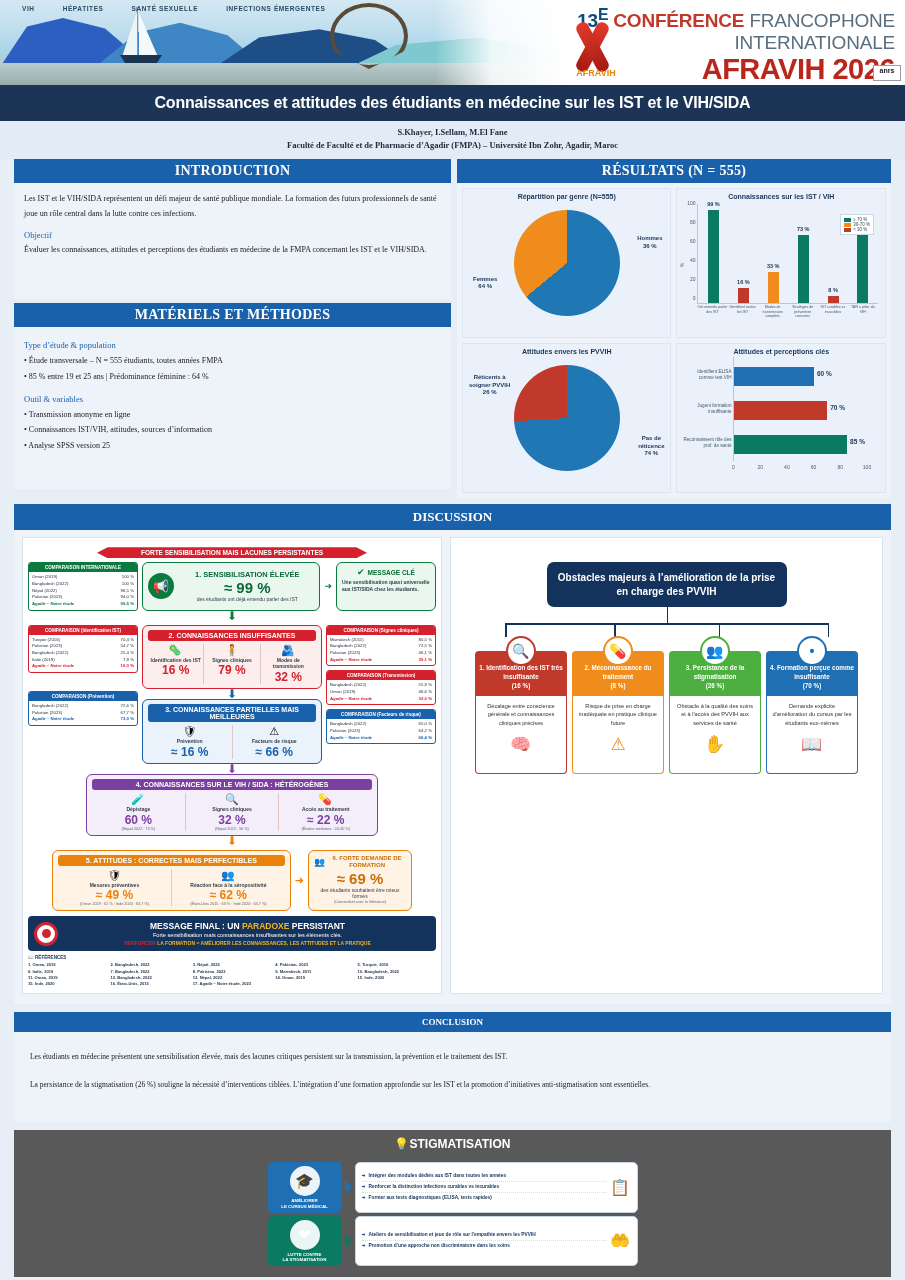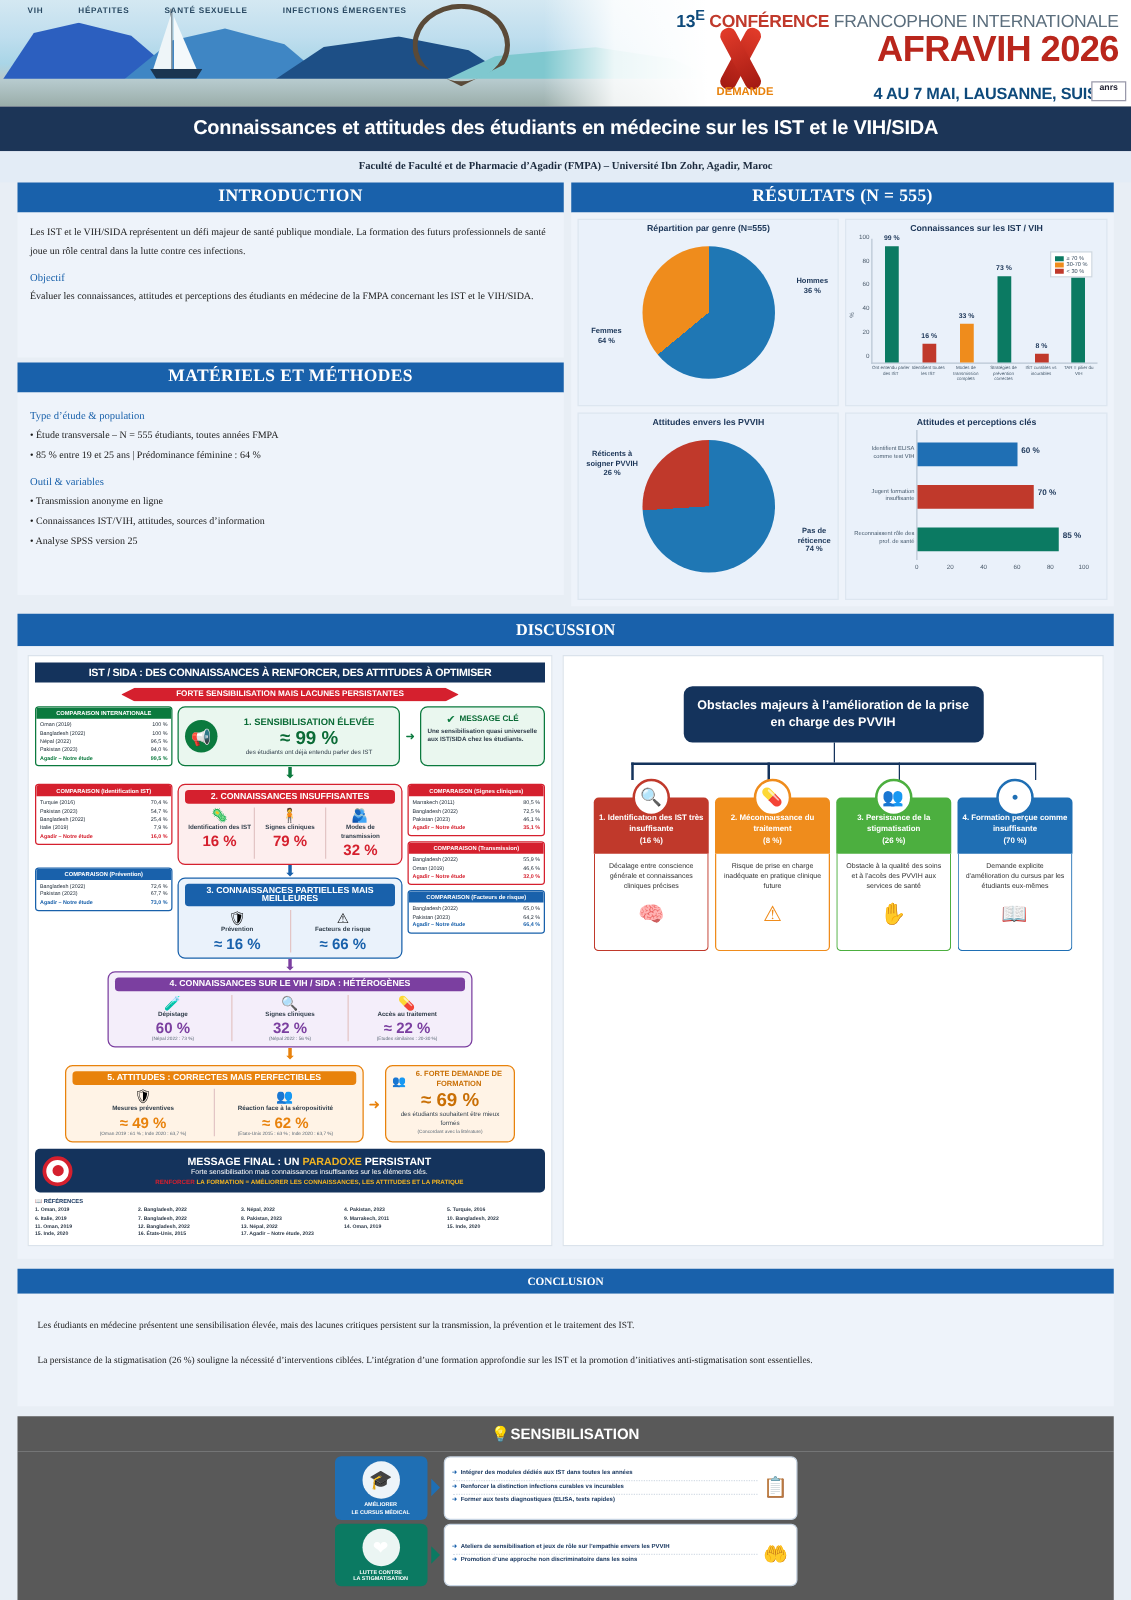--- a/index.html
+++ b/index.html
@@ -36,21 +36,21 @@
     clip-path: polygon(0% 0%, 100% 0%, 88% 100%, 12% 100%); }
   .arc { position:absolute; bottom:16px; left:330px; width:78px; height:66px;
     border:4px solid #5a4a38; border-radius:50%;
     clip-path: polygon(0% 0%, 100% 0%, 100% 70%, 50% 100%, 0% 70%); background:transparent; }
   .banner-tags { position:absolute; top:5px; left:22px; display:flex; gap:28px;
     font-family:"Liberation Sans", sans-serif; font-size:6.5px; font-weight:bold;
     letter-spacing:.6px; color:#2a4a63; }
   .banner-right { position:absolute; right:0; top:0; width:470px; height:85px;
     background: linear-gradient(to right, rgba(255,255,255,0) 0%, rgba(255,255,255,.85) 12%, #ffffff 28%, #ffffff 100%);
     padding:6px 10px 0 0; text-align:right; font-family:"Liberation Sans", sans-serif; }
-  .conf-line1 { font-size:14px; font-weight:bold; color:#0e4a7b; letter-spacing:-.2px; }
+  .conf-line1 { font-size:19px; font-weight:bold; color:#0e4a7b; letter-spacing:-.2px; }
   .conf-line1 .red { color:#c0392b; }
   .conf-line1 .grey { color:#5b6e7d; font-weight:normal; }
   .conf-title { font-size:29px; font-weight:bold; color:#b9261c; letter-spacing:-.5px; line-height:1; margin-top:1px; }
   .conf-date { font-size:13px; font-weight:bold; color:#0e4a7b; margin-top:12px; letter-spacing:-.2px; }
   .conf-url { font-size:11.5px; font-weight:bold; color:#e8820c; margin-top:3px; letter-spacing:-.1px; }
   .ribbon { position:absolute; left:125px; top:18px; width:72px; height:58px; }
   .ribbon-s1,.ribbon-s2 { position:absolute; left:26px; top:2px; width:13px; height:54px;
     background:linear-gradient(#e23b2a,#a31a12); border-radius:6px; }
   .ribbon-s1 { transform: rotate(28deg); }
   .ribbon-s2 { transform: rotate(-28deg); }
@@ -224,28 +224,29 @@
   <div class="banner-right">
     <div class="conf-line1">
       <span>13</span><sup>E</sup><span class="red"> CONFÉRENCE</span><span class="grey"> FRANCOPHONE INTERNATIONALE</span>
     </div>
     <div class="conf-title">AFRAVIH 2026</div>
     <div class="conf-date">4 AU 7 MAI, LAUSANNE, SUISSE</div>
     <div class="conf-url">WWW.AFRAVIH2026.ORG</div>
     <div class="ribbon">
       <div class="ribbon-s1"></div>
         <div class="ribbon-s2"></div>
-      <div class="ribbon-txt">DEMANDE</div>
+      <div class="ribbon-txt">AFRAVIH</div>
     </div>
     <div class="anrs">anrs</div>
   </div>
 </div>
 
 <div class="title-bar">Connaissances et attitudes des étudiants en médecine sur les IST et le VIH/SIDA</div>
 <div class="authors">
+  <div>S.Khayer, I.Sellam, M.El Fane</div>
   <div>Faculté de Faculté et de Pharmacie d’Agadir (FMPA) – Université Ibn Zohr, Agadir, Maroc</div>
 </div>
 
 <div class="cols">
   <div class="col-left">
     <div class="sec-head">INTRODUCTION</div>
     <div class="sec-body" style="min-height:116px;">
       <p>Les IST et le VIH/SIDA représentent un défi majeur de santé publique mondiale. La formation des futurs professionnels de santé joue un rôle central dans la lutte contre ces infections.</p>
       <div class="sub">Objectif</div>
       <p>Évaluer les connaissances, attitudes et perceptions des étudiants en médecine de la FMPA concernant les IST et le VIH/SIDA.</p>
@@ -375,21 +376,20 @@
       </div>
     </div>
   </div>
 </div>
 
 <div class="disc-wrap">
   <div class="disc-head">DISCUSSION</div>
   <div class="disc-body">
 
     <div class="info-card">
-      <div class="ic-title">IST / SIDA : DES CONNAISSANCES À RENFORCER, DES ATTITUDES À OPTIMISER</div>
       <div class="ribbon-red">FORTE SENSIBILISATION MAIS LACUNES PERSISTANTES</div>
 
       <div class="row3">
         <div class="cmp green" style="width:110px;">
           <div class="cmp-h">COMPARAISON INTERNATIONALE</div>
           <div class="cmp-b" id="cmp-int">
               <div class="cmp-r">
                 <span>Oman (2019)</span>
                 <span>100 %</span>
               </div>
@@ -739,21 +739,21 @@
 <div class="concl-wrap">
   <div class="concl-head">CONCLUSION</div>
   <div class="concl-body">
     <p>Les étudiants en médecine présentent une sensibilisation élevée, mais des lacunes critiques persistent sur la transmission, la prévention et le traitement des IST.</p>
     <p>La persistance de la stigmatisation (26 %) souligne la nécessité d’interventions ciblées. L’intégration d’une formation approfondie sur les IST et la promotion d’initiatives anti-stigmatisation sont essentielles.</p>
   </div>
 </div>
 
 <div class="rec-wrap">
   <div class="rec-head">
-    <span style="color:#f0b323;">💡</span><span>SENSIBILISATION</span>
+    <span style="color:#f0b323;">💡</span><span>STIGMATISATION</span>
   </div>
   <div class="rec-body">
     <div class="rec-inner">
       <div id="rec-rows">
           <div class="rec-row">
             <div class="rec-badge" style="background:#1f6fb4">
         <div class="rec-badge-ico">🎓</div>
         <div class="rec-badge-txt">AMÉLIORER<br>LE CURSUS MÉDICAL</div>
       </div>
       <div class="rec-tri" style="border-left:7px solid #1f6fb4"></div>

